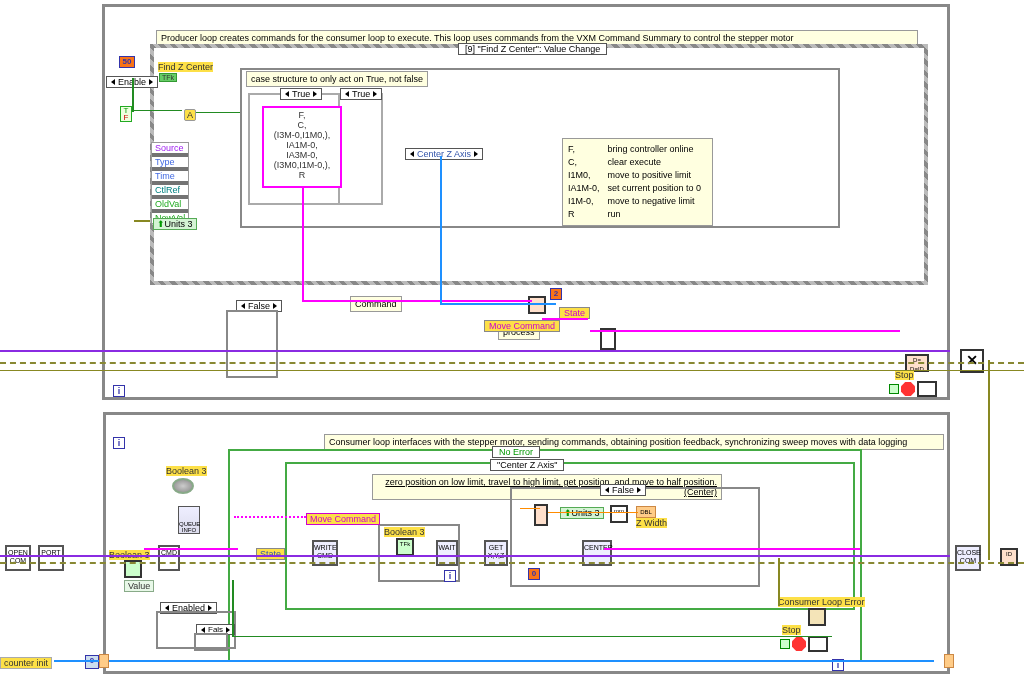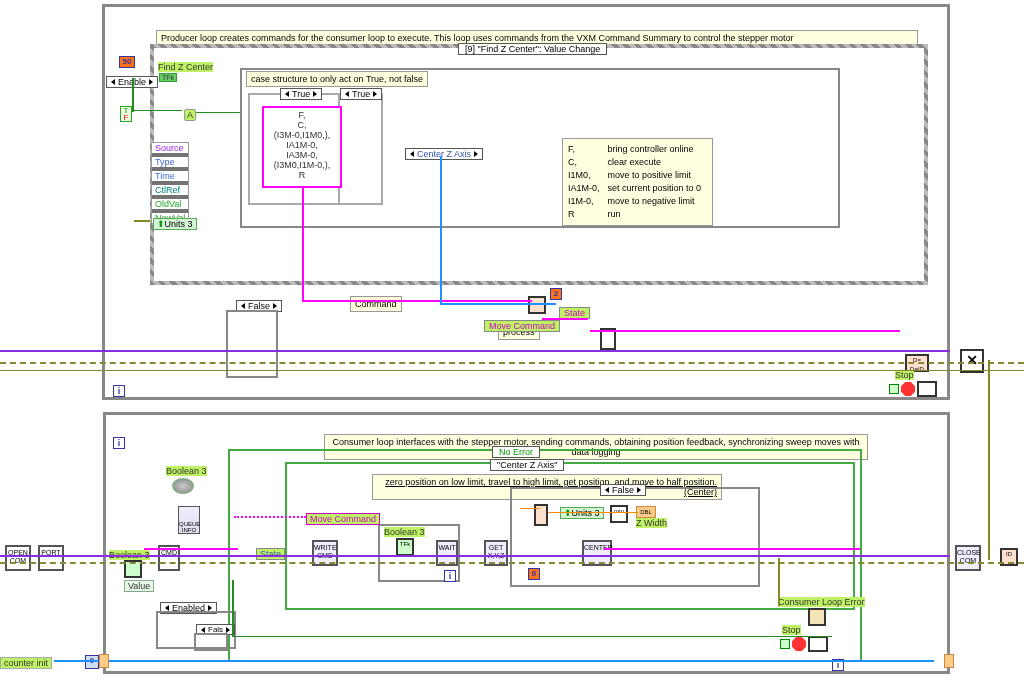--- a/index.html
+++ b/index.html
@@ -6,21 +6,21 @@
   body { margin: 0; padding: 0; width: 1024px; height: 697px; background: #fff; font-family: "Segoe UI", Tahoma, sans-serif; font-size: 9px; position: relative; overflow: hidden; }
   .frame { position: absolute; border: 3px solid #888; }
   .comment { position: absolute; background: #ffffe0; border: 1px solid #999; padding: 2px 4px; font-size: 9px; }
   .struct-border { position: absolute; border-image: repeating-linear-gradient(45deg, #888 0 4px, #bbb 4px 8px) 4; border-width: 4px; border-style: solid; }
   .case-border { position: absolute; border: 2px solid #888; }
   .case-inner { position: absolute; border: 2px solid #aaa; }
   .formula { position: absolute; background: #fff; border: 2px solid #f0f; font-size: 9px; padding: 2px; text-align: center; white-space: pre; color: #333; }
   .pill { position: absolute; background: #fff; border: 1px solid #555; font-size: 9px; display: flex; align-items: center; justify-content: center; padding: 0 4px; }
   .pill .tri { width: 0; height: 0; border-top: 3px solid transparent; border-bottom: 3px solid transparent; border-left: 4px solid #000; margin-left: 3px; }
   .pill .triL { width: 0; height: 0; border-top: 3px solid transparent; border-bottom: 3px solid transparent; border-right: 4px solid #000; margin-right: 3px; }
-  .label { position: absolute; font-size: 9px; color: #333; background: #bef264; white-space: nowrap; }
+  .label { position: absolute; font-size: 9px; color: #333; background: #fde047; white-space: nowrap; }
   .label-green { position: absolute; font-size: 9px; color: #000; background: #d4f4d4; border: 1px solid #5a5; padding: 0 3px; }
   .bool-tf { position: absolute; border: 1px solid #2a2; background: #efffe0; font-size: 8px; display:flex; flex-direction:column; width:12px;}
   .bool-tf span { text-align:center; line-height:7px;}
   .cluster-list { position: absolute; border: 1px solid #999; background: #fff; font-size: 9px; }
   .cluster-list div { padding: 0 3px; border-top: 4px solid #737373; }
   .cluster-list div:first-child { border-top:none; }
   .purple-row { color: #a020f0; }
   .blue-row { color: #4169e1; }
   .teal-row { color: #008080; }
   .legend { position: absolute; background: #ffffe0; border: 1px solid #999; font-size: 9px; padding: 3px; line-height: 11px; }
@@ -192,21 +192,21 @@
 <div class="wire wire-magenta" style="left:542px;top:318px;width:46px;height:2px;"></div>
 <div class="wire wire-magenta" style="left:590px;top:330px;width:310px;height:2px;"></div>
 
 <div class="wire wire-olive" style="left:134px;top:220px;width:16px;height:2px;"></div>
 <div class="wire wire-green" style="left:132px;top:110px;width:50px;height:1px;"></div>
 <div class="wire wire-green" style="left:132px;top:78px;width:2px;height:34px;"></div>
 <div class="wire wire-green" style="left:196px;top:112px;width:44px;height:1px;"></div>
 
 <div class="frame" style="left:103px;top:412px;width:847px;height:262px;"></div>
 
-<div class="comment" style="left:324px;top:434px;width:544px;text-align:center;">Consumer loop interfaces with the stepper motor, sending commands, obtaining position feedback, synchronizing sweep moves with data logging</div>
+<div class="comment" style="left:324px;top:434px;width:620px;">Consumer loop interfaces with the stepper motor, sending commands, obtaining position feedback, synchronizing sweep moves with data logging</div>
 
 <div class="i-box" style="left:113px;top:437px;">i</div>
 
 <div class="green-frame" style="left:228px;top:449px;width:634px;height:213px;"></div>
 <div class="case-tab" style="left:492px;top:446px;align-items:center;">
     <span class="triL"></span>
     <span style="color:#090;">No Error</span>
     <span class="tri"></span>
   </div>
 

